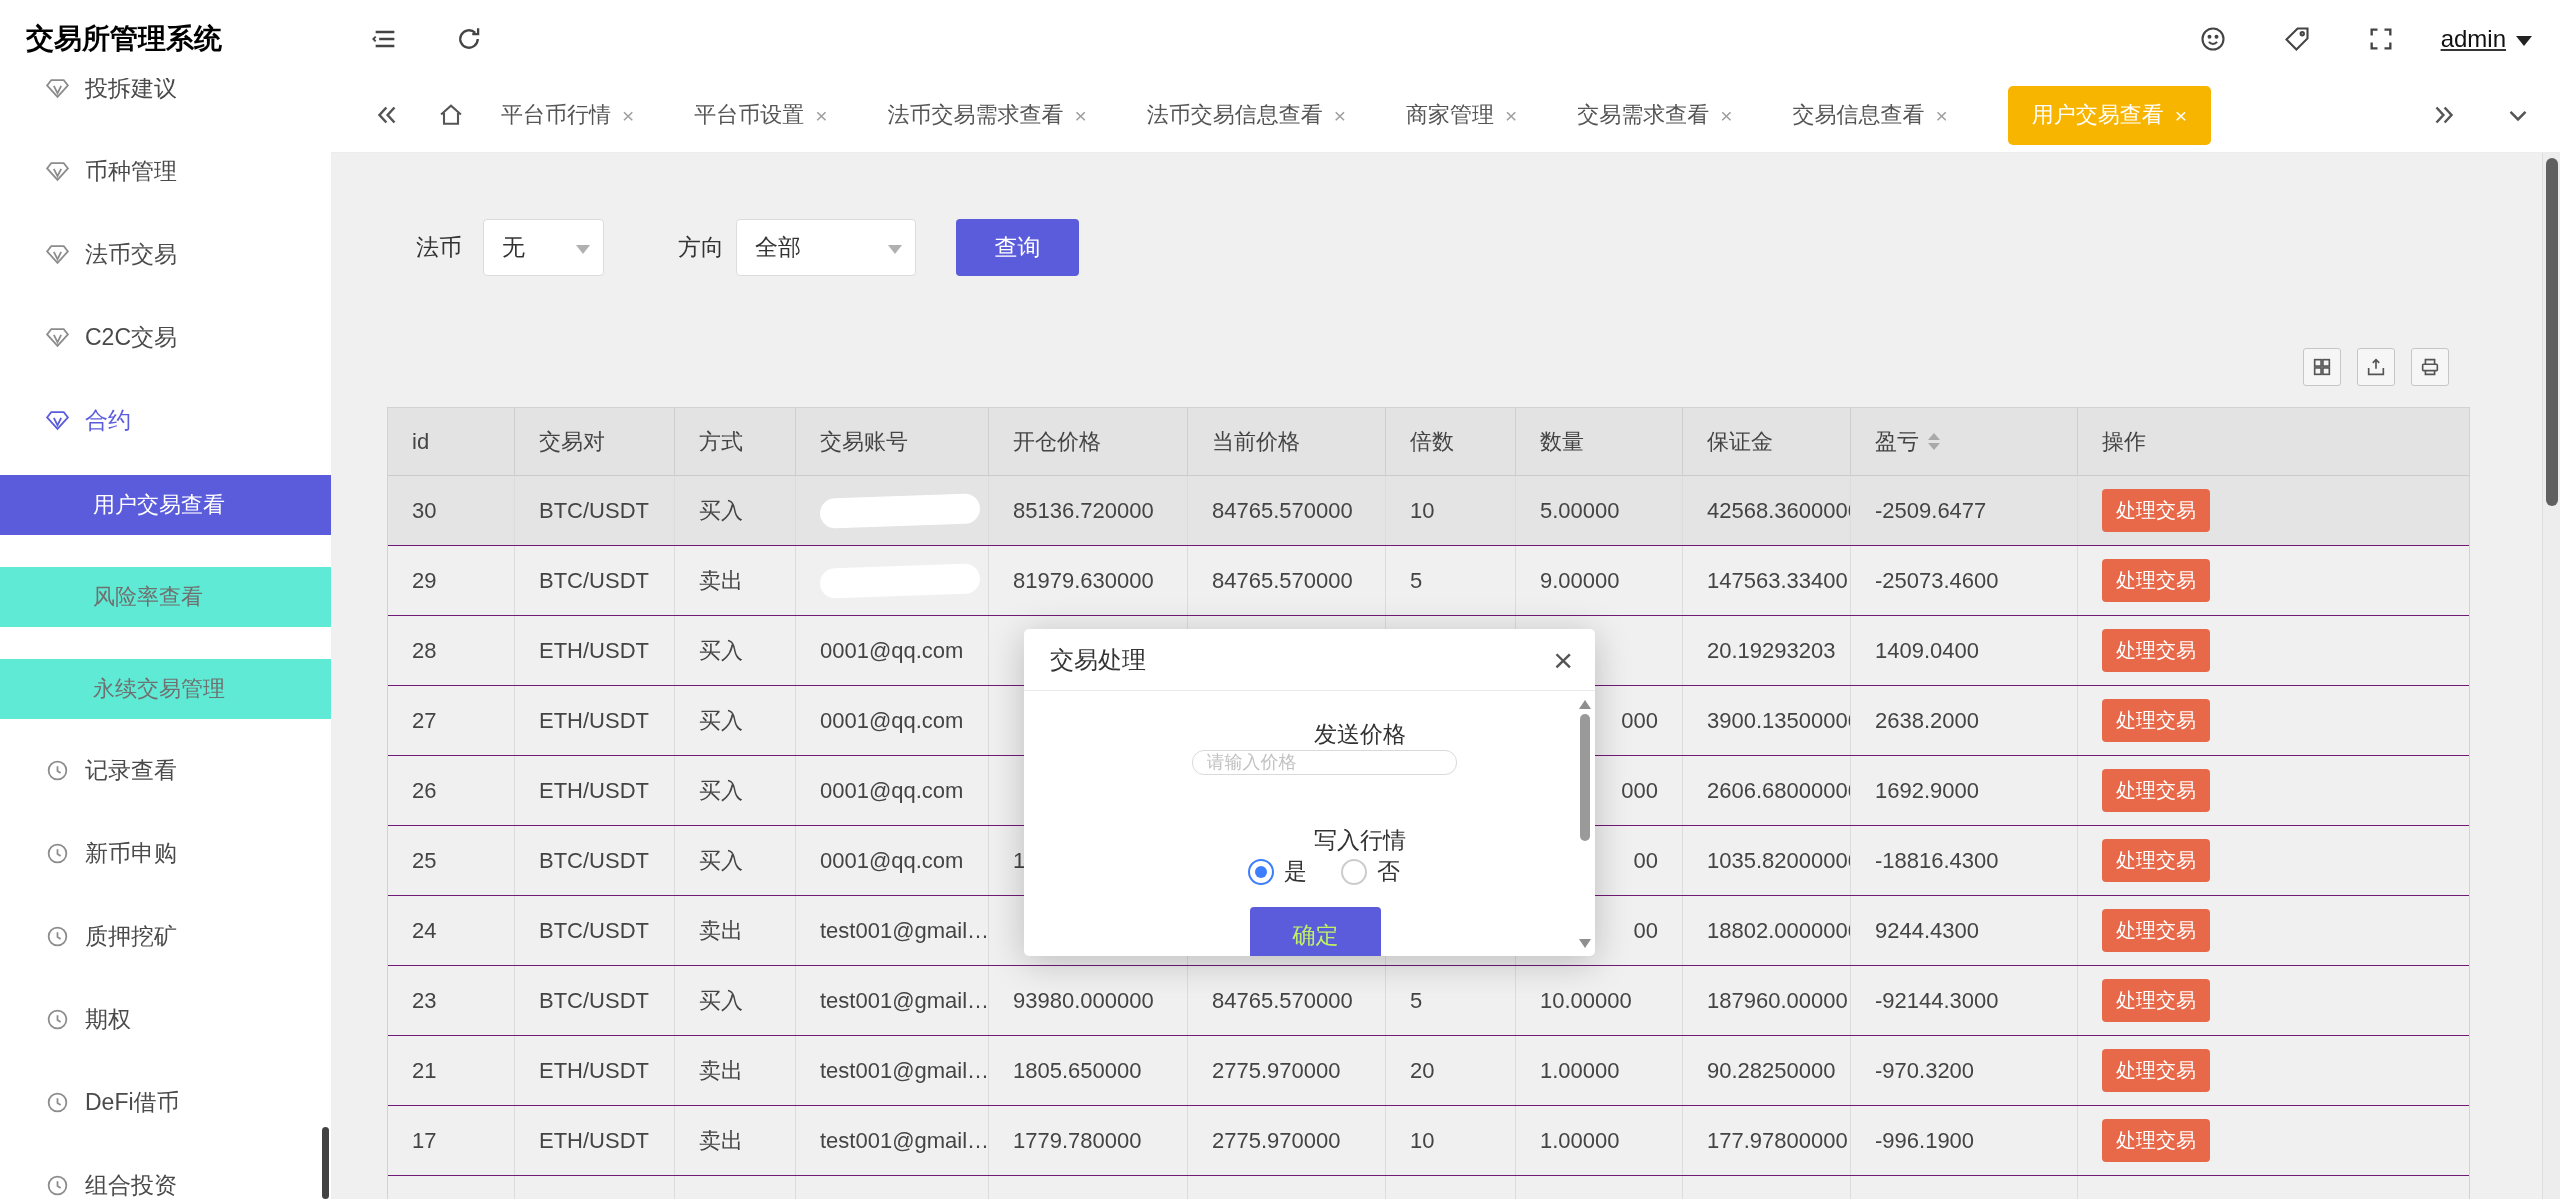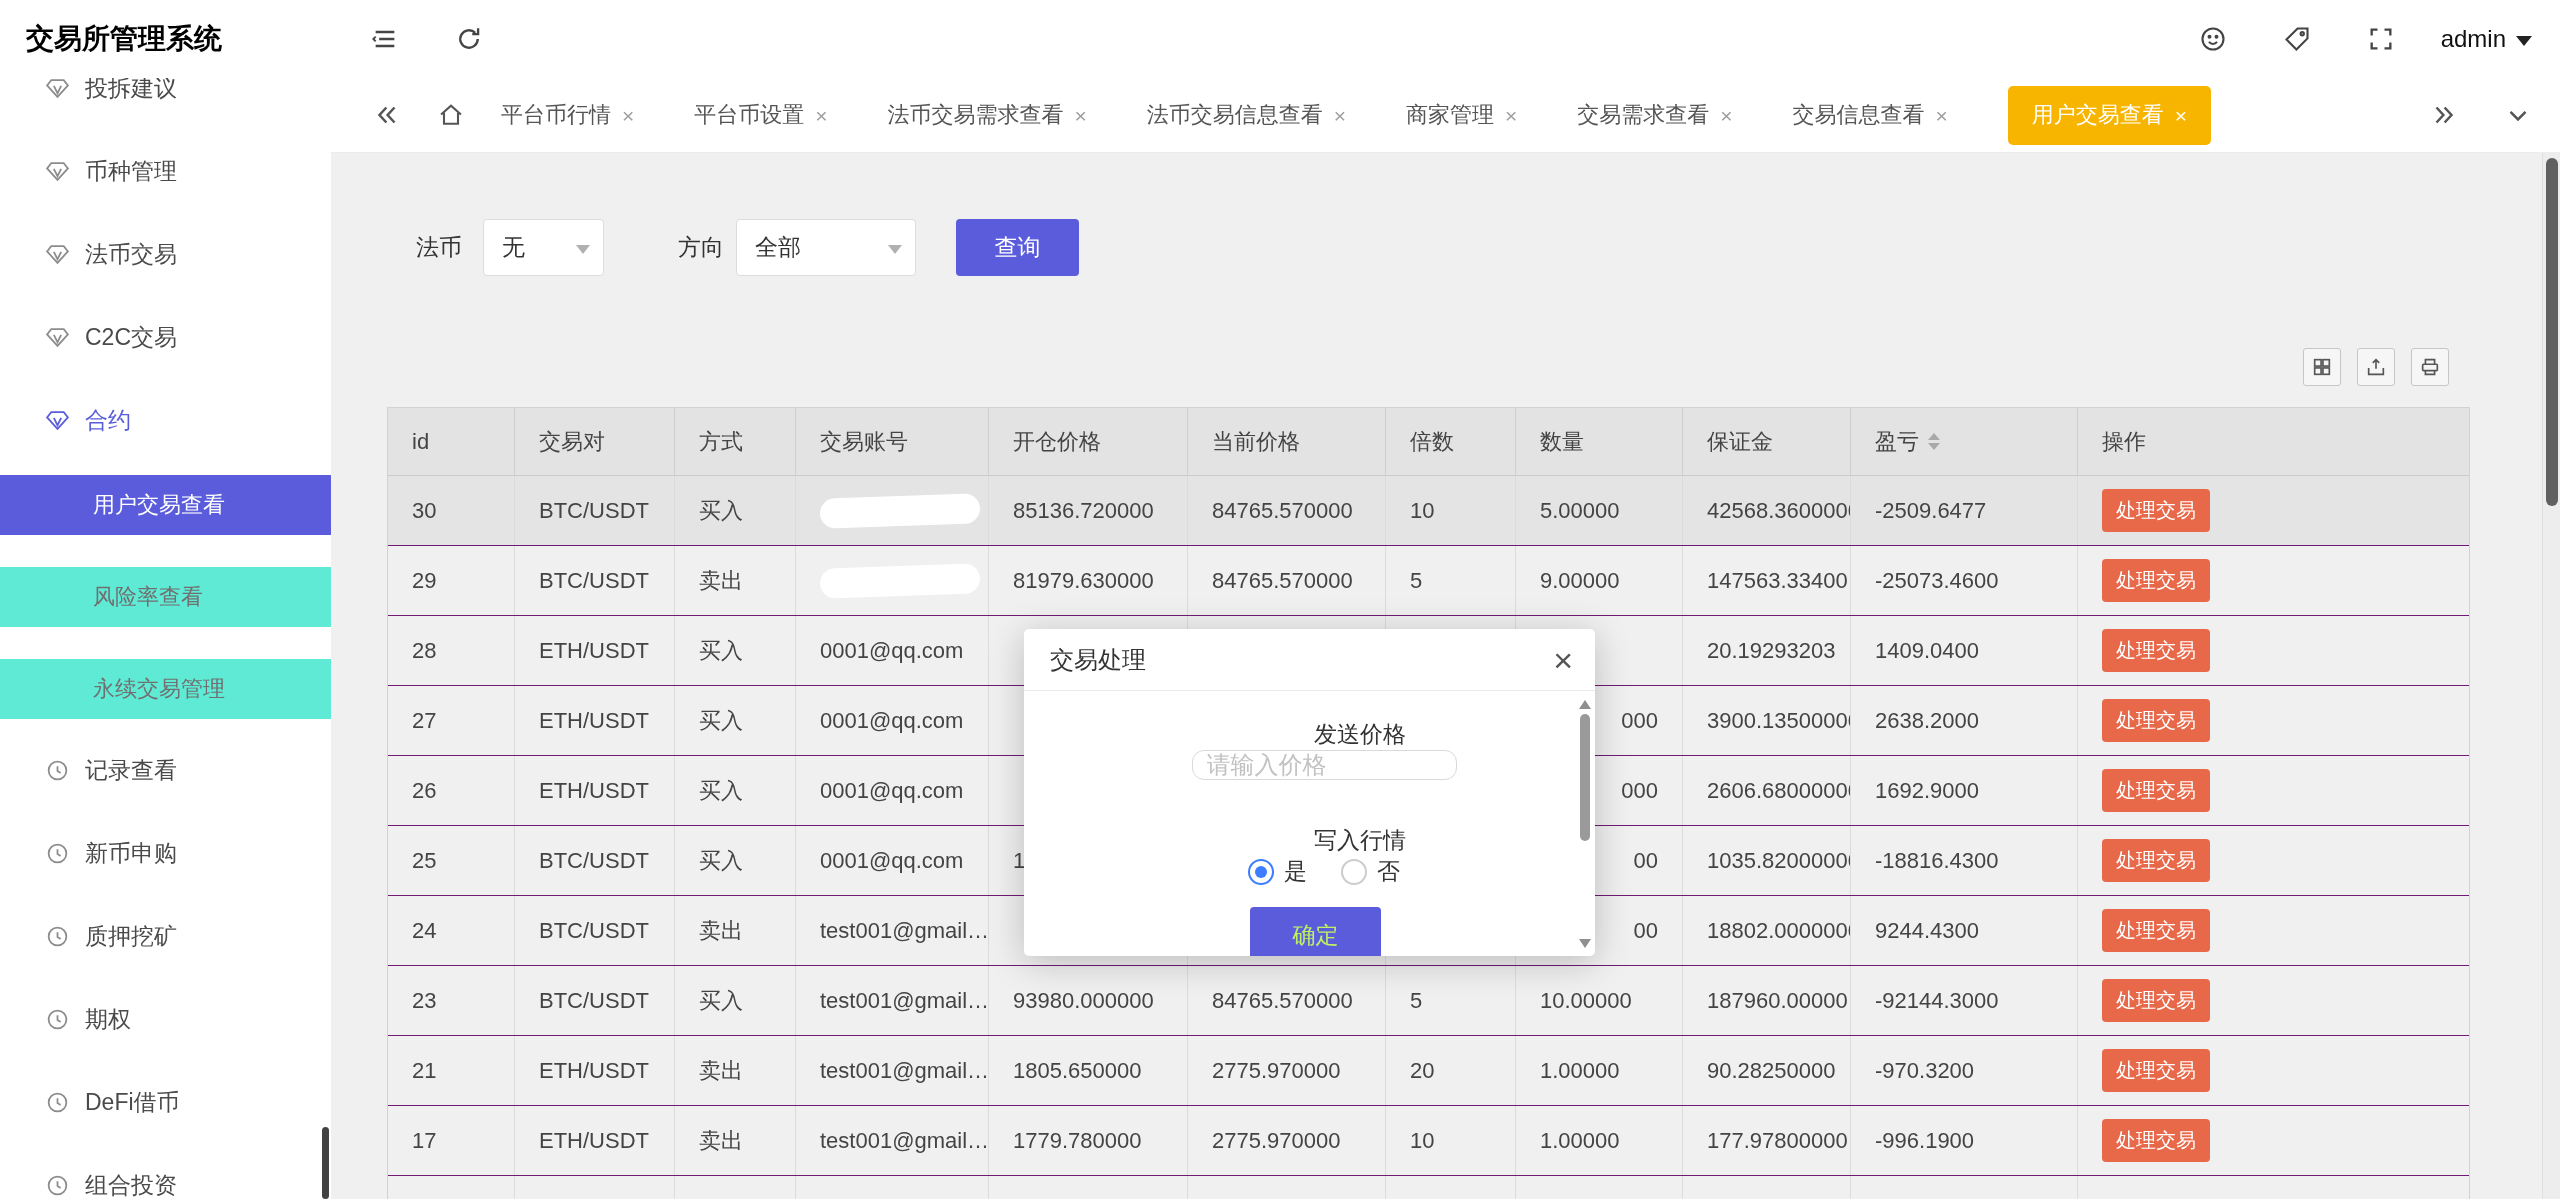--- a/index.html
+++ b/index.html
@@ -17,21 +17,21 @@
   }
   svg{display:block;}
 
   
   .header{position:absolute;top:0;left:0;width:2560px;height:78px;background:#fff;display:flex;align-items:center;z-index:40;}
   .brand{width:331px;padding-left:26px;font-size:28px;font-weight:bold;color:#000;flex:none;}
   .icon-btn{width:48px;height:48px;display:flex;align-items:center;justify-content:center;color:#444;cursor:pointer;flex:none;}
   .hdr-collapse{margin-left:30px;}
   .hdr-refresh{margin-left:36px;}
   .header-right{margin-left:auto;display:flex;align-items:center;gap:36px;padding-right:28px;}
-  .user-menu{display:flex;align-items:center;gap:10px;cursor:pointer;}
+  .user-menu{display:flex;align-items:center;gap:10px;cursor:pointer;text-decoration:underline;}
   .user-name{font-size:24px;color:#111;}
   .caret-down{width:0;height:0;border:8px solid transparent;border-top:10px solid #222;border-bottom:none;margin-top:4px;}
 
   
   .tabbar{position:absolute;left:331px;top:78px;right:0;height:75px;background:#fff;border-bottom:1px solid #ececec;display:flex;align-items:center;padding-left:34px;z-index:30;}
   .tab-nav{width:44px;height:44px;display:flex;align-items:center;justify-content:center;color:#555;cursor:pointer;flex:none;}
   .tab-home{margin-left:20px;}
   .tab-list{display:flex;align-items:center;margin-left:28px;gap:60px;}
   .tab{display:flex;align-items:center;gap:11px;font-size:22px;color:#555;cursor:pointer;white-space:nowrap;}
   .tab .tab-close{color:#9e9e9e;font-size:21px;line-height:1;}
@@ -86,21 +86,21 @@
 
   
   .modal{position:absolute;left:1024px;top:629px;width:571px;height:327px;background:#fff;border-radius:5px;box-shadow:0 6px 36px rgba(0,0,0,.22);z-index:60;overflow:hidden;}
   .modal-head{height:62px;display:flex;align-items:center;justify-content:space-between;padding:0 22px 0 26px;border-bottom:1px solid #e9e9e9;}
   .modal-title{font-size:24px;color:#333;}
   .modal-close{font-size:34px;color:#555;line-height:1;cursor:pointer;}
   .modal-body{padding-top:28px;}
   .form-row{display:flex;align-items:center;height:56px;flex-direction:column;}
   .form-row + .form-row{margin-top:50px;}
   .form-row label{width:193px;text-align:right;font-size:23px;color:#333;flex:none;}
-  .price-input{margin-left:29px;width:265px;height:56px;border:1px solid #d9d9d9;border-radius:12px;padding:0 14px;font-size:24px;color:#333;outline:none;}
+  .price-input{margin-left:29px;width:265px;height:56px;border:1px solid #d9d9d9;border-radius:12px;padding:0 14px;font-size:18px;color:#333;outline:none;}
   .price-input::placeholder{color:#c2c2c2;}
   .radios{margin-left:29px;display:flex;align-items:center;gap:34px;}
   .radio{display:flex;align-items:center;gap:10px;font-size:23px;color:#333;cursor:pointer;}
   .rdot{width:26px;height:26px;border-radius:50%;border:2px solid #ccc;background:#fff;position:relative;flex:none;}
   .radio.checked .rdot{border-color:var(--radio);}
   .radio.checked .rdot::after{content:"";position:absolute;left:50%;top:50%;width:12px;height:12px;margin:-6px 0 0 -6px;border-radius:50%;background:var(--radio);}
   .confirm{margin:26px 0 0 226px;width:131px;height:56px;background:var(--accent);color:#bef264;border:none;border-radius:4px;font-size:23px;cursor:pointer;}
   .modal-sb{position:absolute;top:65px;right:3px;bottom:2px;width:14px;}
   .msb-up{position:absolute;top:0;left:1px;width:0;height:0;border:6px solid transparent;border-bottom:9px solid #8f8f8f;}
   .msb-down{position:absolute;bottom:0;left:1px;width:0;height:0;border:6px solid transparent;border-top:9px solid #8f8f8f;}

